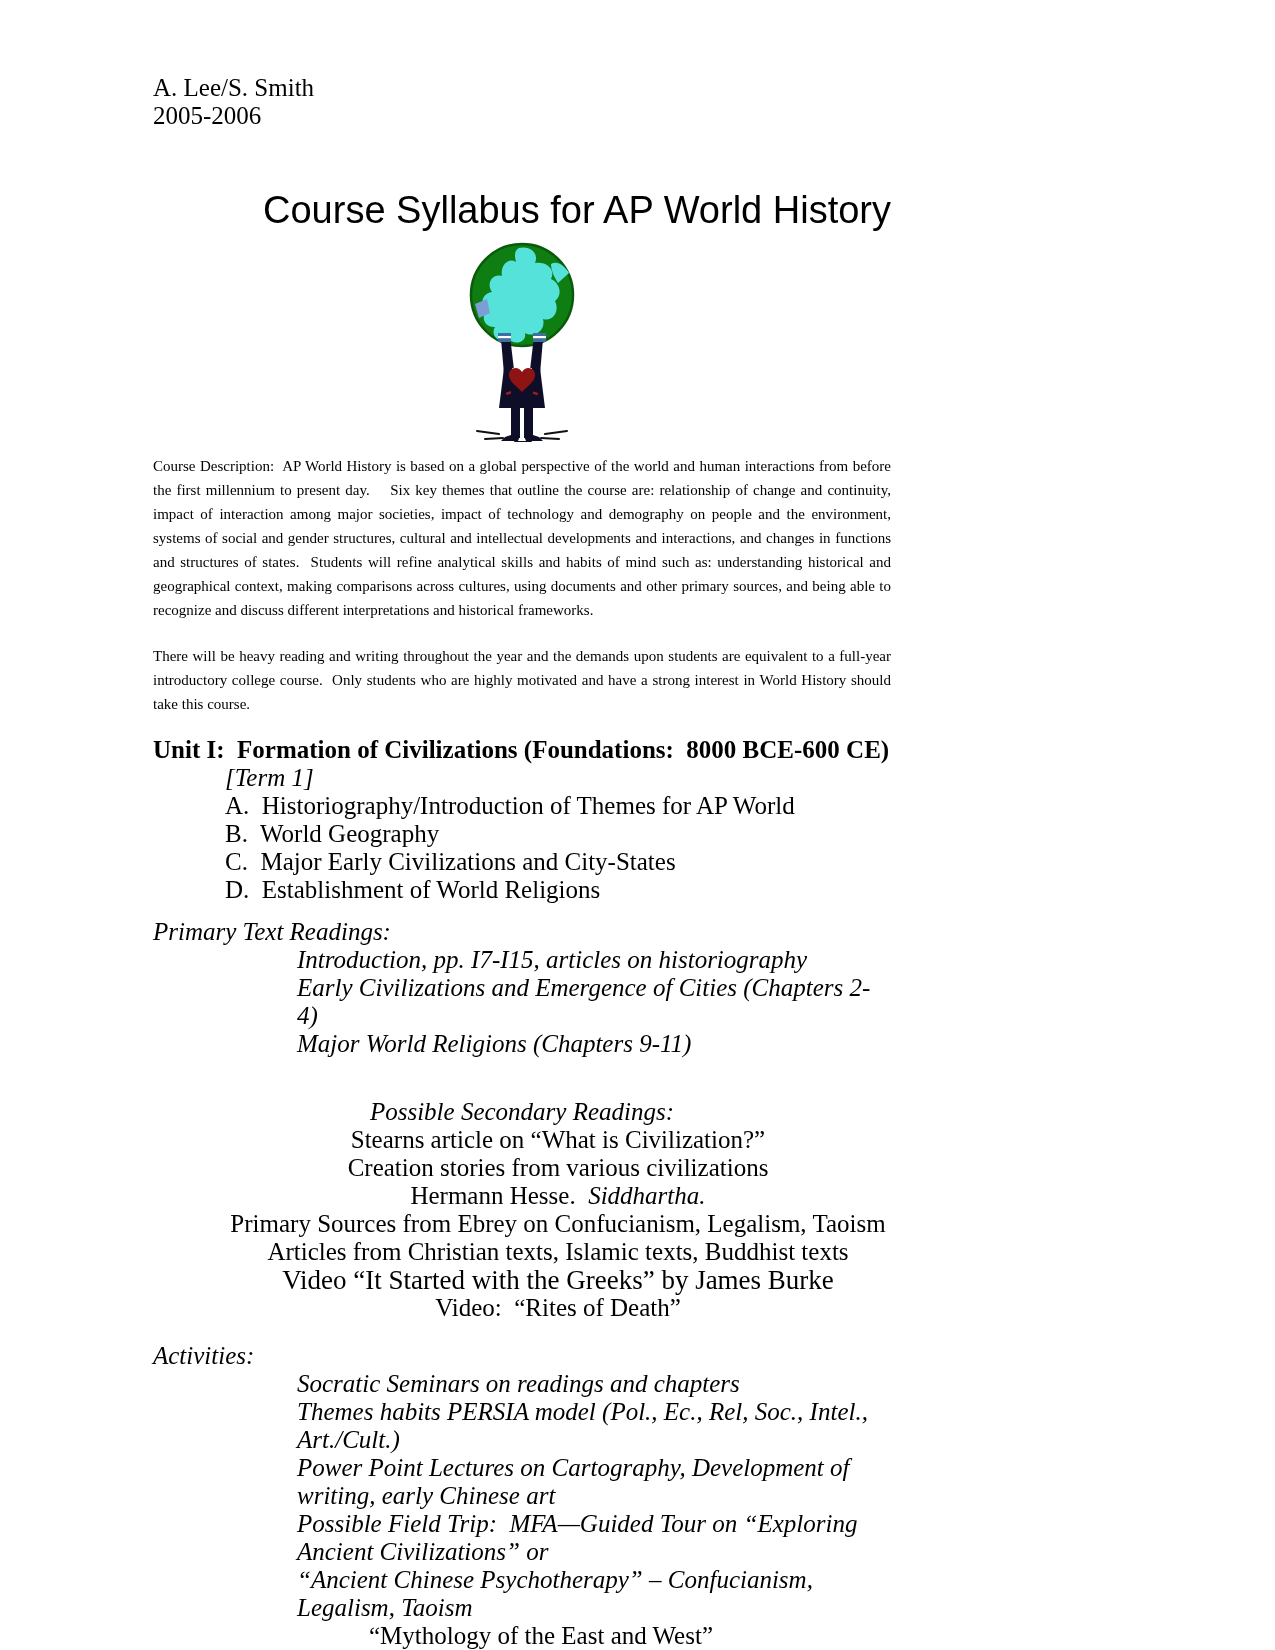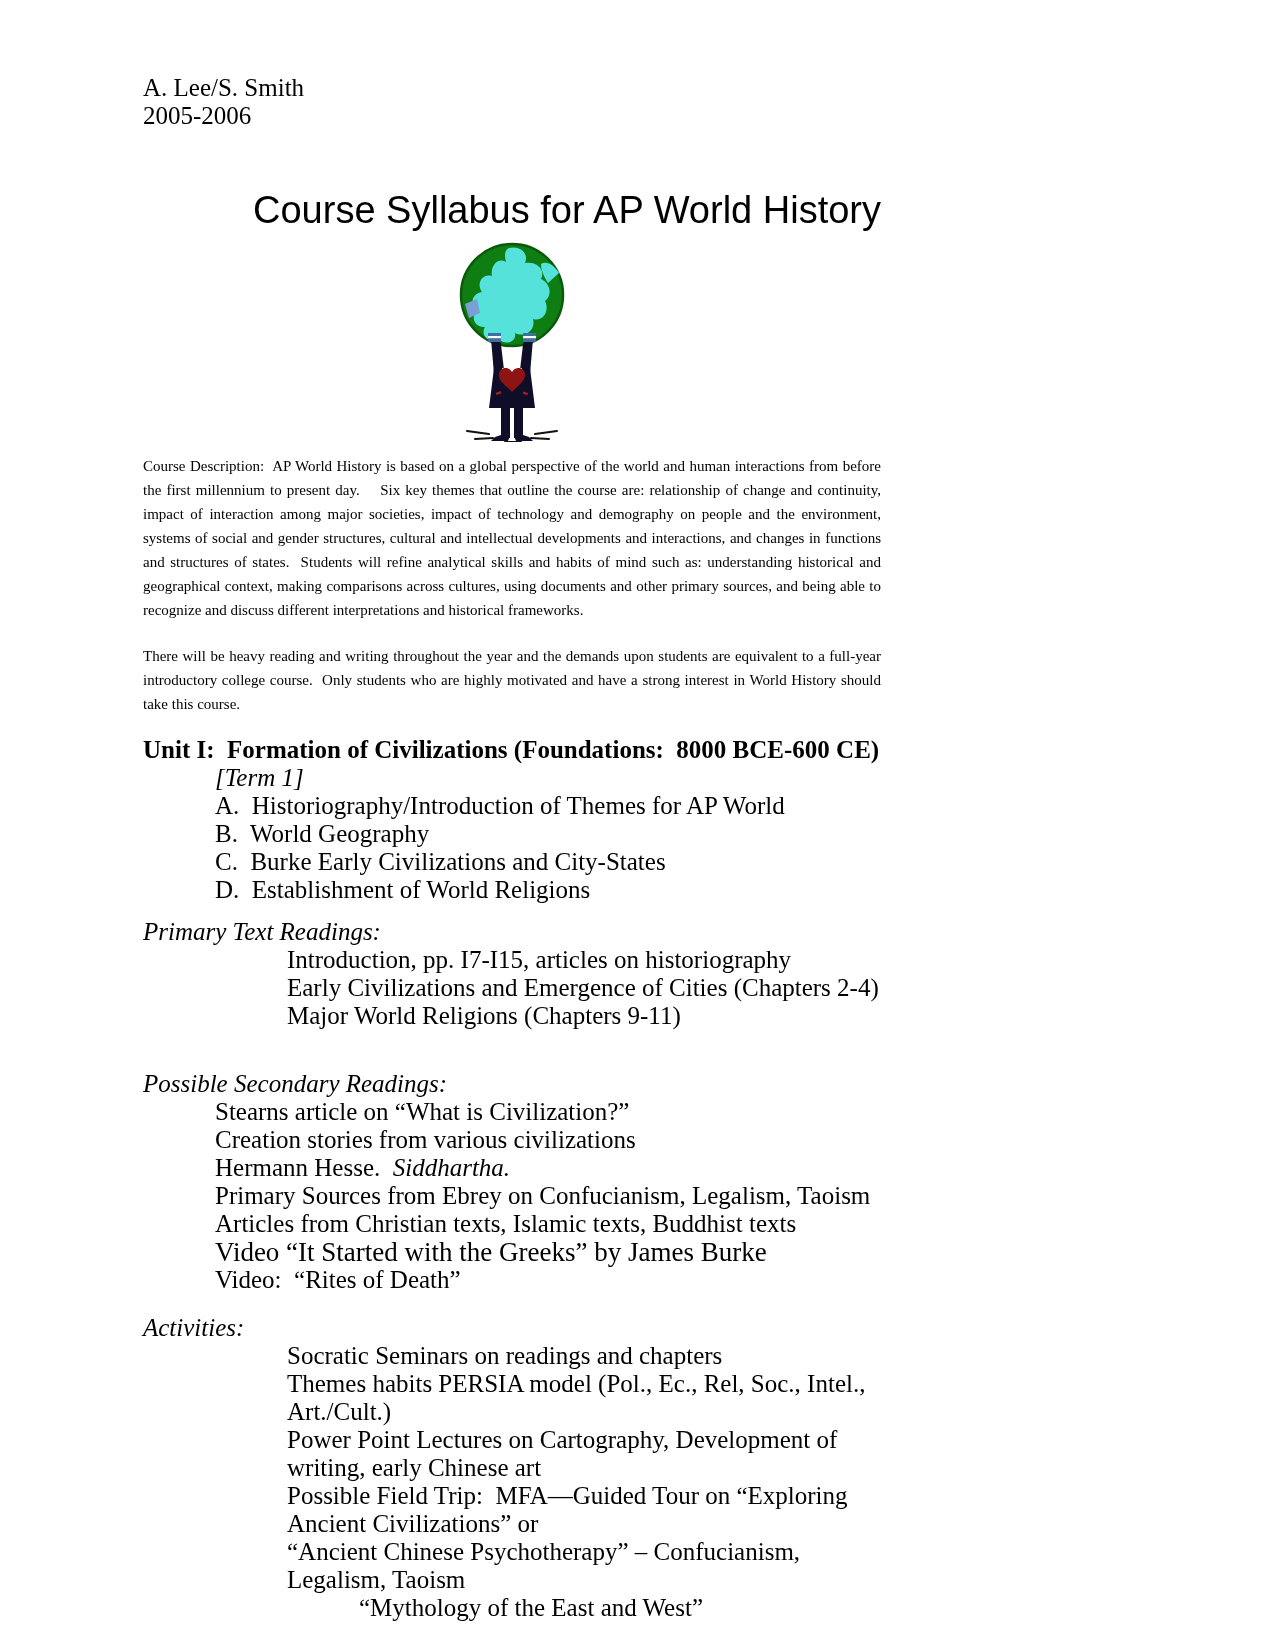--- a/index.html
+++ b/index.html
@@ -1,19 +1,20 @@
 <!DOCTYPE html>
 <html><head>
 <meta charset="utf-8">
 <style>
   html, body { margin:0; padding:0; background:#ffffff; }
   .page {
     width:1021px; height:1650px; background:#ffffff; color:#000;
     position:relative; overflow:hidden;
     font-family:"Liberation Serif", serif;
+    margin-left:10px;
   }
   .content { padding:74px 140px 0 143px; }
   .hdr { display:flex; justify-content:space-between; font-size:25px; line-height:28px; }
   .hdr .right { margin-right:85px; white-space:pre-wrap; }
   .hdr .left div { white-space:pre-wrap; }
   .title {
     margin:58px 0 0 0; text-align:right; font-weight:normal;
     font-family:"Liberation Sans", sans-serif; font-size:38px; line-height:44px;
     white-space:pre-wrap;
   }
@@ -21,25 +22,25 @@
   .para {
     font-size:15px; line-height:24px; text-align:justify;
     white-space:pre-wrap; margin:0;
   }
   .para.first { margin-top:12px; }
   .para.second { margin-top:22px; }
   .sec { font-size:25px; line-height:28px; }
   .unit-heading { margin-top:20px; font-weight:bold; white-space:pre-wrap; }
   .line { white-space:pre-wrap; }
   .ind1 { margin-left:72px; }
-  .ind2 { margin-left:144px; }
+  .ind2 { margin-left:144px;font-style:italic; }
   .ind3 { margin-left:216px; }
   .it { font-style:italic; }
   .mt-primary { margin-top:14px; }
-  .mt-secondary { margin-top:40px; }
+  .mt-secondary { margin-top:40px;text-align:center; }
   .mt-activities { margin-top:20px; }
   .video-big { font-size:27px; }
 </style>
 </head>
 <body>
 
 <div class="page">
   <div class="content">
 
     <div class="hdr">
@@ -86,21 +87,21 @@
 
     <p class="para first">Course Description:  AP World History is based on a global perspective of the world and human interactions from before the first millennium to present day.    Six key themes that outline the course are: relationship of change and continuity, impact of interaction among major societies, impact of technology and demography on people and the environment, systems of social and gender structures, cultural and intellectual developments and interactions, and changes in functions and structures of states.  Students will refine analytical skills and habits of mind such as: understanding historical and geographical context, making comparisons across cultures, using documents and other primary sources, and being able to recognize and discuss different interpretations and historical frameworks.</p>
 
     <p class="para second">There will be heavy reading and writing throughout the year and the demands upon students are equivalent to a full-year introductory college course.  Only students who are highly motivated and have a strong interest in World History should take this course.</p>
 
     <div class="sec">
       <div class="unit-heading">Unit I:  Formation of Civilizations (Foundations:  8000 BCE-600 CE)</div>
       <div class="line ind1 it">[Term 1]</div>
       <div class="line ind1">A.  Historiography/Introduction of Themes for AP World</div>
       <div class="line ind1">B.  World Geography</div>
-      <div class="line ind1">C.  Burke Early Civilizations and City-States</div>
+      <div class="line ind1">C.  Major Early Civilizations and City-States</div>
       <div class="line ind1">D.  Establishment of World Religions</div>
     </div>
 
     <div class="sec mt-primary">
       <div class="line it">Primary Text Readings:</div>
       <div class="line ind2">Introduction, pp. I7-I15, articles on historiography</div>
       <div class="line ind2">Early Civilizations and Emergence of Cities (Chapters 2-4)</div>
       <div class="line ind2">Major World Religions (Chapters 9-11)</div>
     </div>
 

